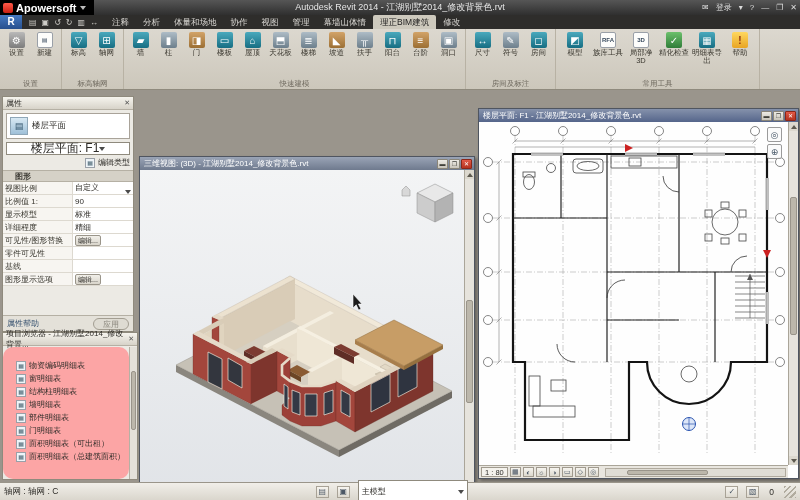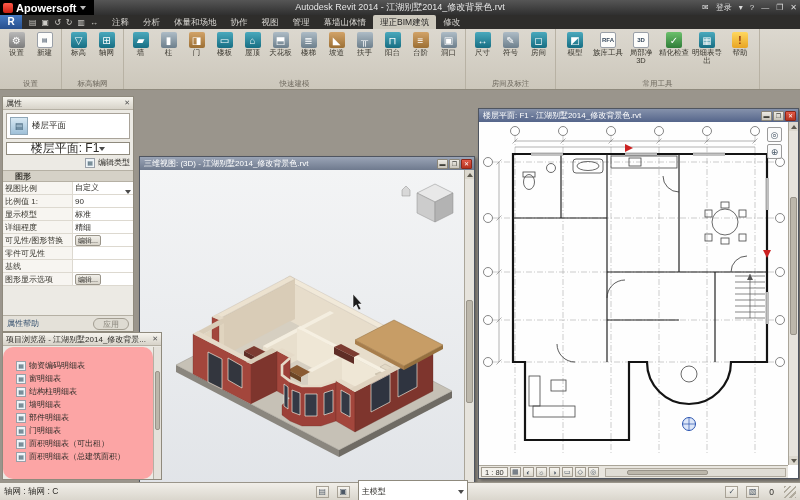--- a/index.html
+++ b/index.html
@@ -43,21 +43,21 @@
   .t-tan   { background:linear-gradient(#d2a368,#9c6f34); }
   .t-gray  { background:linear-gradient(#b9b9b9,#7c7c7c); }
   .t-green { background:linear-gradient(#6cc06c,#2f7d38); }
   .t-light { background:#fdfdfb; border:1px solid #9aa0a8; color:#394b5e; font-size:6px; font-weight:bold; }
   .t-warn  { background:linear-gradient(#ffd75e,#e8a524); color:#8c2f12; font-weight:bold; }
   .rcaption { height:11px; line-height:11px; font-size:7.5px; color:#6e695e; text-align:center; }
 
   
   .palette { position:absolute; background:#eceae4; border:1px solid #8f8a7d; z-index:20; }
   #props { left:2px; top:96px; width:132px; height:236px; }
-  #browser { left:2px; top:332px; width:160px; height:148px; }
+  #browser { left:2px; top:332px; width:136px; height:148px; }
   .pal-header { height:13px; background:linear-gradient(#f6f4ee,#d7d3c9); border-bottom:1px solid #b5b0a4;
     display:flex; justify-content:space-between; align-items:center; padding:0 3px; font-size:8px; }
   .pal-close { font-size:7px; color:#555; }
   .type-card { margin:3px; height:26px; background:#fff; border:1px solid #a9a399; display:flex; align-items:center;
     gap:4px; padding:0 3px; font-size:8.5px; }
   .thumb { width:18px; height:18px; border:1px solid #8fa7b8; background:linear-gradient(#d8e9f3,#9fc0d8);
     display:flex; align-items:center; justify-content:center; font-size:9px; color:#33556b; }
   .type-dd { margin:0 3px; height:13px; background:#fff; border:1px solid #8f8a7d; font-size:12px;
     display:flex; align-items:center; justify-content:center; padding:0 3px; }
   .caret { width:0;height:0;border-left:3px solid transparent;border-right:3px solid transparent;border-top:4px solid #4a4a4a; }

